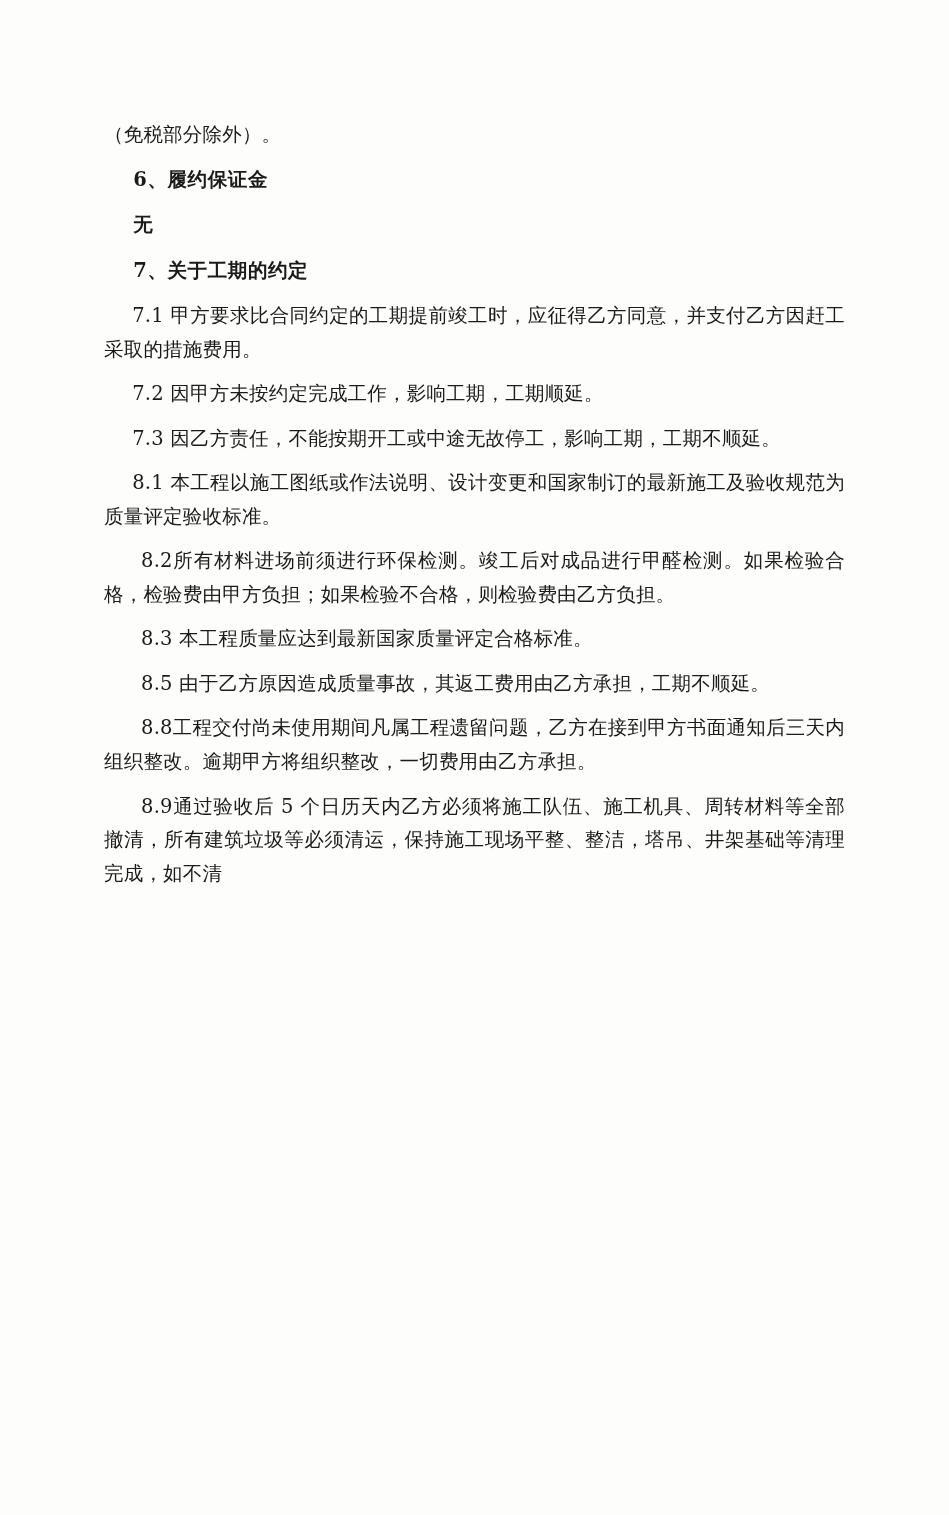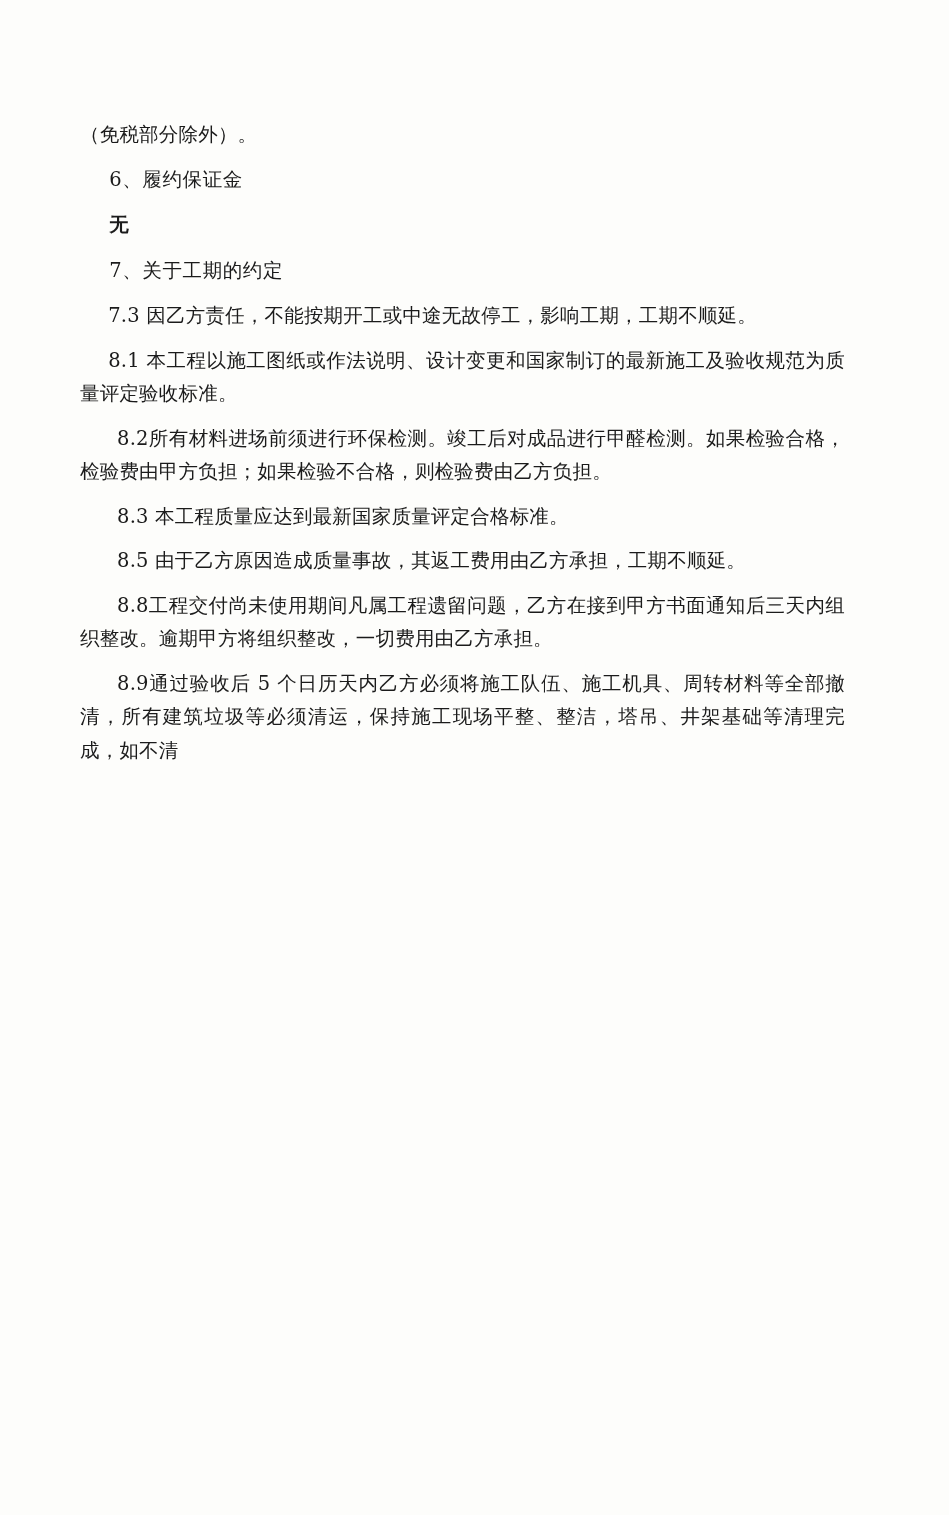--- a/index.html
+++ b/index.html
@@ -13,21 +13,21 @@
     font-family: "DejaVu Serif", "Liberation Serif", serif;
     color: #1a1a1a;
     position: relative;
     overflow: hidden;
   }
   
   .page {
     position: absolute;
     inset: 0;
     background: #fdfdfb;
-    padding: 118px 104px 0 80px;
+    padding: 118px 104px 0 104px;
     box-sizing: border-box;
   }
   .doc-body {
     font-size: 19.5px;
     line-height: 1.72;
     letter-spacing: 0.2px;
     text-align: justify;
     color: #1b1b1b;
   }
   p {
@@ -39,21 +39,21 @@
   }
   .p-indent {
     text-indent: 1.45em;
     margin-bottom: 11px;
   }
   .p-indent2 {
     text-indent: 1.9em;
     margin-bottom: 11px;
   }
   .heading {
-    font-weight: 400;
+    font-weight: 700;
     text-indent: 1.5em;
     margin-bottom: 12px;
     letter-spacing: 0.6px;
   }
   .single {
     text-indent: 1.5em;
     font-weight: 700;
     margin-bottom: 12px;
   }
   .blank-fill {
@@ -70,21 +70,23 @@
   <div class="doc-body">
 
     <p class="p-flush">（免税部分除外）。</p>
 
     <p class="heading">6、履约保证金</p>
 
     <p class="single">无</p>
 
     <p class="heading">7、关于工期的约定</p>
 
+    <p class="p-indent">7.1 甲方要求比合同约定的工期提前竣工时，应征得乙方同意，并支付乙方因赶工采取的措施费用。</p>
 
+    <p class="p-indent">7.2 因甲方未按约定完成工作，影响工期，工期顺延。</p>
 
     <p class="p-indent">7.3 因乙方责任，不能按期开工或中途无故停工，影响工期，工期不顺延。</p>
 
 
 
     <p class="p-indent">8.1 本工程以施工图纸或作法说明、设计变更和国家制订的最新施工及验收规范为质量评定验收标准。</p>
 
     <p class="p-indent2">8.2所有材料进场前须进行环保检测。竣工后对成品进行甲醛检测。如果检验合格，检验费由甲方负担；如果检验不合格，则检验费由乙方负担。</p>
 
     <p class="p-indent2">8.3 本工程质量应达到最新国家质量评定合格标准。</p>

